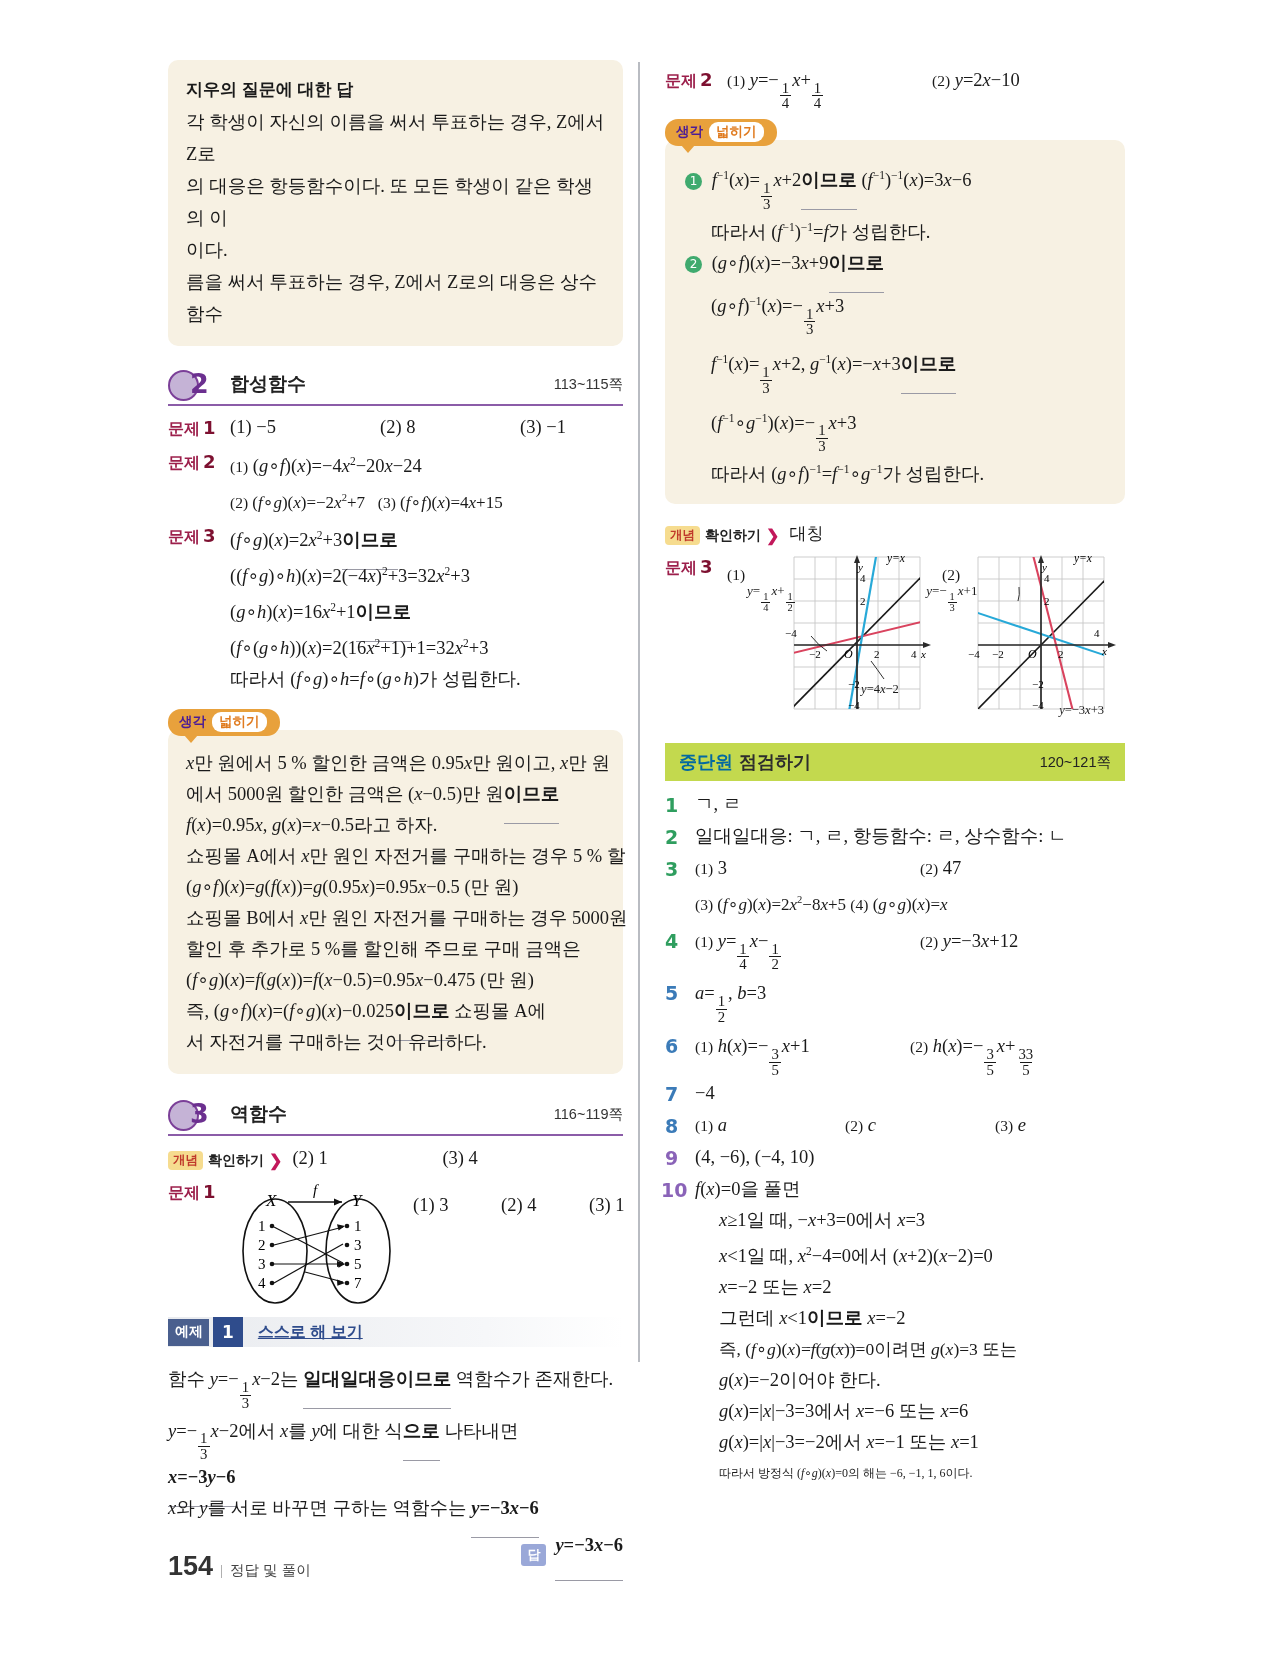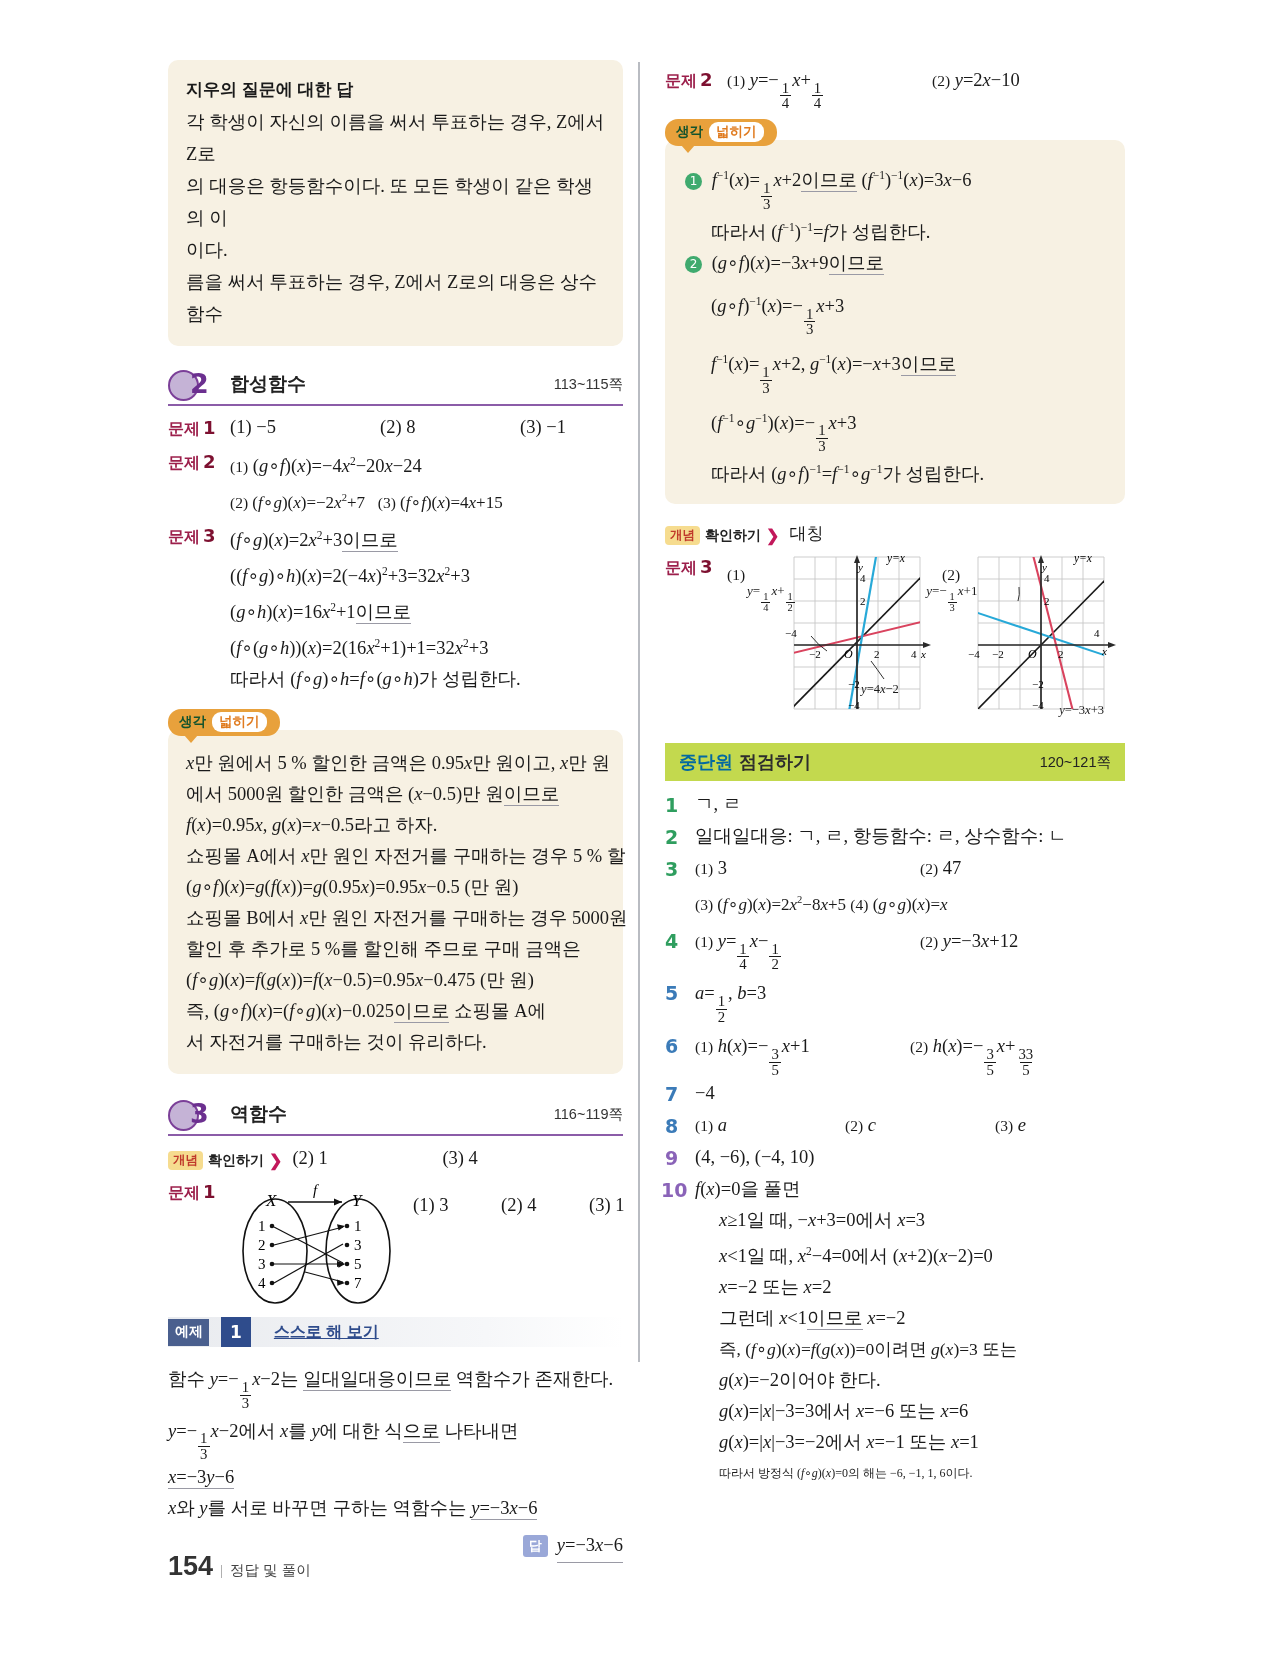--- a/index.html
+++ b/index.html
@@ -77,21 +77,21 @@
   .tanbox .hd { font-family:"Liberation Sans", sans-serif; font-weight:bold; font-size:17px; }
 
   
   .think-wrap { position:relative; margin-top:14px; }
   .think-badge {
     position:relative; display:inline-flex; align-items:center; gap:6px;
     background:#e8a13c; color:#fff; border-radius:13px;
     padding:3px 13px 4px 11px; font-family:"Liberation Sans", sans-serif;
     font-weight:bold; font-size:13.5px; z-index:3;
   }
-  .think-badge .b1 { color:#14532d;font-family:Liberation Mono, monospace; }
+  .think-badge .b1 { color:#4c1d95;font-family:Liberation Mono, monospace; }
   .think-badge .b2 { background:#fff; color:#e07b1f; border-radius:9px; padding:1px 7px; }
   .think-badge::after {
     content:""; position:absolute; left:16px; bottom:-7px;
     border-left:7px solid transparent; border-right:7px solid transparent;
     border-top:8px solid #e8a13c;
   }
   .think-box {
     background:#f7f1e3; border-radius:10px; margin-top:-6px;
     padding:18px 18px 16px 18px; font-size:18.5px; line-height:32px;
   }
@@ -111,38 +111,38 @@
     font-weight:bold; font-size:12.5px;
   }
   .conc-badge .c2 {
     color:#222; font-family:"Liberation Sans", sans-serif;
     font-weight:bold; font-size:14px;
   }
   .conc-badge .c3 { color:#c2185b; font-size:16px; font-weight:bold; }
 
   
   .ex-bar {
-    display:flex; align-items:center; gap:12px;
+    display:flex; align-items:center; gap:4px;
     background:linear-gradient(to right,#e9ebef,#f6f7f9 70%,#fff);
     height:30px; position:relative;
   }
   .ex-l1 {
     background:#4a5f8e; color:#fff; font-family:"Liberation Sans", sans-serif;
     font-weight:bold; font-size:14px; padding:4px 6px 5px 7px;
   }
   .ex-l2 {
     background:#2f4c8c; color:#fff; font-family:"DejaVu Sans", sans-serif;
     font-weight:bold; font-size:17px; padding:2px 9px 3px 9px; align-self:stretch;
     display:flex; align-items:center;
   }
   .ex-l3 {
     margin-left:11px; color:#2f4c8c; font-family:"Liberation Sans", sans-serif;
     font-weight:bold; font-size:16px; text-decoration:underline;
   }
-  .ul2 { border-bottom:1.4px solid #9a9aa5; padding-bottom:1px; }
+  .ul2 { border-bottom:1.4px solid #9a9aa5; padding-bottom:19px;font-weight:bold; }
 
   .dap-row { display:flex; justify-content:flex-end; align-items:center; margin-top:6px; }
   .dap-badge {
     background:#9aa8d8; color:#fff; font-family:"Liberation Sans", sans-serif;
     font-weight:bold; font-size:13px; padding:2px 6px; border-radius:3px; margin-right:9px;
   }
 
   
   .green-banner {
     background:#c3d94e; height:38px; display:flex; align-items:center;

